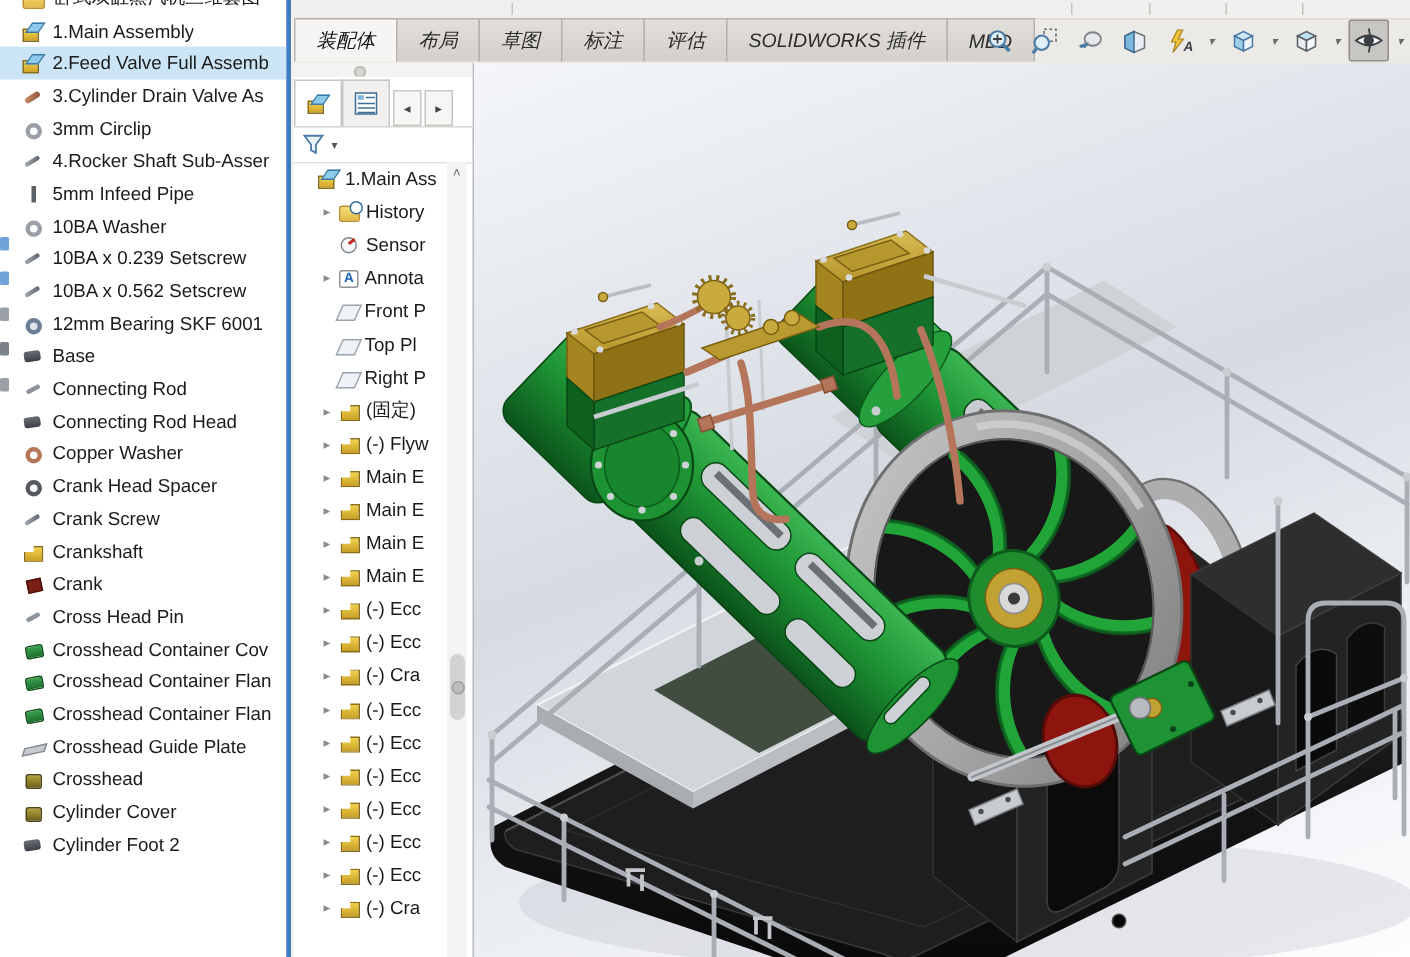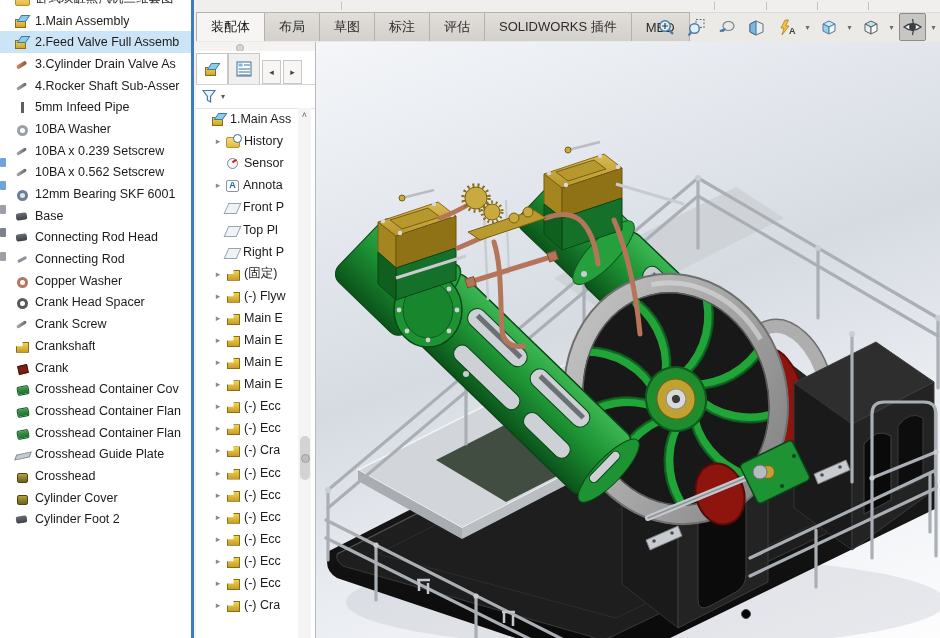--- a/index.html
+++ b/index.html
@@ -50,21 +50,21 @@
   .pic-plane{width:11px;height:9px;margin-top:3px;border:1px solid #9aa3ab;background:rgba(190,205,220,.25);transform:skewX(-24deg);}
   .pic-origin{width:10px;height:10px;margin-top:2px;border-left:2px solid #3a3f44;border-bottom:2px solid #3a3f44;}
   .pic-origin::before{content:"";position:absolute;left:-5px;top:-3px;border:3.5px solid transparent;border-bottom-color:#3a3f44;}
   .pic-origin::after{content:"";position:absolute;right:-3px;bottom:-5.5px;border:3.5px solid transparent;border-left-color:#3a3f44;}
 
   
   .v-divider{position:absolute;left:191px;top:0;width:3px;height:638px;background:#3e7dbd;}
   .v-divider2{position:absolute;left:194px;top:0;width:2px;height:638px;background:#f2f2f2;}
 
   
-  .ribbon{position:absolute;left:196px;top:0;width:744px;height:42px;background:#eceae7;border-bottom:5px solid #8b5cf6;}
+  .ribbon{position:absolute;left:196px;top:0;width:744px;height:42px;background:#eceae7;border-bottom:5px solid #8b5cf6;font-style:italic;}
   .ribbon-topstrip{position:absolute;left:0;top:0;width:744px;height:12px;background:#f0efed;border-bottom:1px solid #dddad6;}
   .tick{position:absolute;top:2px;width:1px;height:8px;background:#c5c2be;}
   .ribbon-tabs{position:absolute;left:0;top:12px;height:29px;display:flex;align-items:stretch;}
   .rtab{padding:0 14px;display:flex;align-items:center;font-size:13px;color:#2b2b2b;background:linear-gradient(#e2dfdb,#d3d0cb);
         border:1px solid #b5b2ad;border-bottom:none;margin-right:-1px;cursor:default;}
   .rtab.active{background:#f6f5f3;color:#111;position:relative;z-index:2;}
   .view-tools{position:absolute;right:2px;top:13px;height:28px;display:flex;align-items:center;gap:3px;}
   .vbtn{width:25px;height:26px;display:flex;align-items:center;justify-content:center;border:1px solid transparent;border-radius:2px;}
   .vbtn.pressed{background:#c8c6c2;border-color:#8f8c87;}
   .vcaret{width:9px;height:26px;display:flex;align-items:center;justify-content:center;color:#6b6b6b;font-size:8px;}
@@ -114,20 +114,24 @@
   </div>
         <div class="prow selected">
     <span class="pic pic-assembly"></span>
     <span class="lbl">2.Feed Valve Full Assemb</span>
   </div>
         <div class="prow">
     <span class="pic pic-copper"></span>
     <span class="lbl">3.Cylinder Drain Valve As</span>
   </div>
         <div class="prow">
+    <span class="pic pic-washer"></span>
+    <span class="lbl">3mm Circlip</span>
+  </div>
+        <div class="prow">
     <span class="pic pic-screw"></span>
     <span class="lbl">4.Rocker Shaft Sub-Asser</span>
   </div>
         <div class="prow">
     <span class="pic pic-pipe"></span>
     <span class="lbl">5mm Infeed Pipe</span>
   </div>
         <div class="prow">
     <span class="pic pic-washer"></span>
     <span class="lbl">10BA Washer</span>
@@ -142,46 +146,50 @@
   </div>
         <div class="prow">
     <span class="pic pic-bearing"></span>
     <span class="lbl">12mm Bearing SKF 6001</span>
   </div>
         <div class="prow">
     <span class="pic pic-dark"></span>
     <span class="lbl">Base</span>
   </div>
         <div class="prow">
+    <span class="pic pic-pin"></span>
+    <span class="lbl">Connecting Rod</span>
+  </div>
+        <div class="prow">
     <span class="pic pic-dark"></span>
     <span class="lbl">Connecting Rod Head</span>
   </div>
         <div class="prow">
-    <span class="pic pic-pin"></span>
-    <span class="lbl">Connecting Rod</span>
-  </div>
-        <div class="prow">
     <span class="pic pic-copper-ring"></span>
     <span class="lbl">Copper Washer</span>
   </div>
         <div class="prow">
     <span class="pic pic-dark-ring"></span>
     <span class="lbl">Crank Head Spacer</span>
   </div>
         <div class="prow">
     <span class="pic pic-screw"></span>
     <span class="lbl">Crank Screw</span>
   </div>
         <div class="prow">
     <span class="pic pic-part-yellow"></span>
     <span class="lbl">Crankshaft</span>
   </div>
         <div class="prow">
     <span class="pic pic-red-part"></span>
     <span class="lbl">Crank</span>
+  </div>
+        <div class="prow">
+    <span class="pic pic-pin"></span>
+    <span class="lbl">Cross Head Pin</span>
   </div>
         <div class="prow">
     <span class="pic pic-green"></span>
     <span class="lbl">Crosshead Container Cov</span>
   </div>
         <div class="prow">
     <span class="pic pic-green"></span>
     <span class="lbl">Crosshead Container Flan</span>
   </div>
         <div class="prow">

